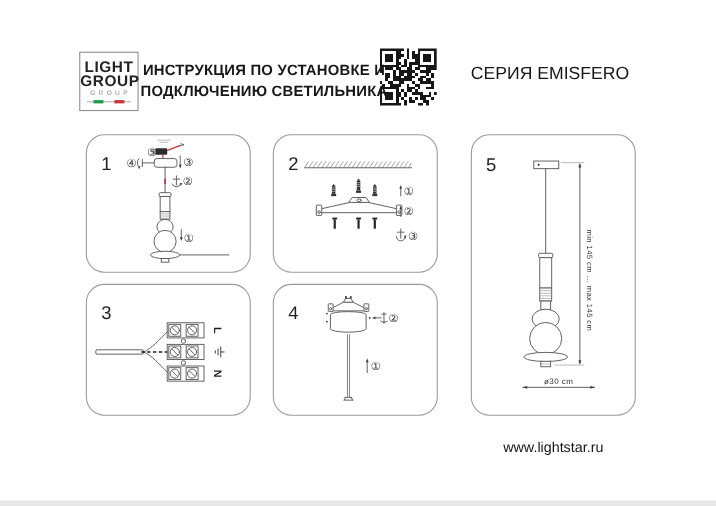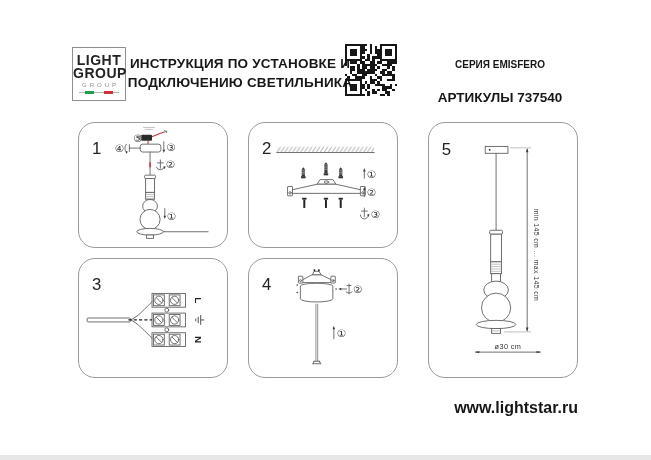--- a/index.html
+++ b/index.html
@@ -15,41 +15,41 @@
   .logo-group{font-size:6px;letter-spacing:3px;color:#8d8d8d;margin-top:2px;text-indent:3px}
   .logo-flag{position:relative;height:3px;margin:3px 6px 0 6px}
   .logo-flag .bar{position:absolute;top:1px;left:0;right:0;height:1px;background:#b5b5b5}
   .logo-flag .green,.logo-flag .red{position:absolute;top:0;width:9px;height:3px}
   .logo-flag .green{left:6px;background:#1e9e4a}
   .logo-flag .red{right:6px;background:#cf3339}
   .title{left:123px;top:54px;width:234px;text-align:center;font-weight:bold;
          font-size:13.5px;line-height:19px;letter-spacing:.2px;color:#171717}
   .qr{left:345px;top:44px;width:52px;height:52px}
   .series{left:415px;top:59px;width:170px;text-align:center;color:#171717}
-  .series-name{font-size:10px;font-weight:bold;margin-bottom:20px}
+  .series-name{font-size:16px;font-weight:normal;margin-bottom:6px}
   .series-art{font-size:13.5px;font-weight:bold}
   
   .panel{position:absolute;border:1px solid #9b9b9b;border-radius:17px;background:#fff;box-sizing:border-box}
   .panel svg{position:absolute;left:0;top:0;width:100%;height:100%}
   #p1{left:78px;top:122px;width:150px;height:126px}
   #p2{left:248px;top:122px;width:150px;height:126px}
   #p3{left:78px;top:258px;width:150px;height:120px}
   #p4{left:248px;top:258px;width:150px;height:120px}
   #p5{left:428px;top:122px;width:150px;height:256px}
   
   .o{fill:none;stroke:#5f5f5f;stroke-width:.9;stroke-linecap:round}
   .of{fill:#fff;stroke:#5f5f5f;stroke-width:.9}
   .thin{stroke-width:.55;stroke:#8b8b8b}
   .ah{fill:#3f3f3f;stroke:none}
   .pnum{font-family:"Liberation Sans",sans-serif;font-size:17px;fill:#222}
   .step{font-family:"DejaVu Sans",sans-serif;font-size:10.5px;fill:#333}
   .lbl{font-family:"Liberation Sans",sans-serif;font-size:10px;font-weight:bold;fill:#222}
   .dim{font-family:"Liberation Sans",sans-serif;font-size:7px;letter-spacing:.4px;fill:#333}
-  .footer{left:428px;top:399px;width:150px;text-align:right;font-weight:bold;
-          font-size:16px;color:#161616}
+  .footer{left:428px;top:399px;width:150px;text-align:center;font-weight:normal;
+          font-size:13px;color:#161616}
   .page-edge{left:0;right:0;bottom:0;height:5px;background:#e7e7e7}
 </style>
 </head>
 <body>
 
 <div>
 
   <div class="abs logo">
     <div class="logo-light">LIGHT</div>
     <div class="logo-star">GROUP</div>
@@ -309,21 +309,20 @@
       <rect x="14.86" y="49.52" width="2.48" height="2.48" fill="#161616"></rect>
       <rect x="17.33" y="49.52" width="2.48" height="2.48" fill="#161616"></rect>
       <rect x="22.29" y="49.52" width="2.48" height="2.48" fill="#161616"></rect>
       <rect x="34.67" y="49.52" width="2.48" height="2.48" fill="#161616"></rect>
       <rect x="37.14" y="49.52" width="2.48" height="2.48" fill="#161616"></rect>
       <rect x="42.10" y="49.52" width="2.48" height="2.48" fill="#161616"></rect>
     </svg>
 
   <div class="abs series">
     <div class="series-name">СЕРИЯ EMISFERO</div>
-    <div class="series-art">АРТИКУЛЫ 737540</div>
   </div>
 
   <div class="panel" id="p1">
     <svg viewBox="0 0 150 126">
       <text class="pnum" x="13" y="32">1</text>
       <g>
         <line class="thin" x1="65" y1="4.5" x2="77" y2="4.5"></line>
         <line class="thin" x1="67" y1="6.5" x2="75" y2="6.5"></line>
         <path d="M74,14 C79,12 82,10.5 86,9.5" fill="none" stroke="#c23434" stroke-width="1.1"></path>
         <path class="o" d="M86,9.5 l3.2,-1.2 m-2.4,-1 l2,2.4"></path>

